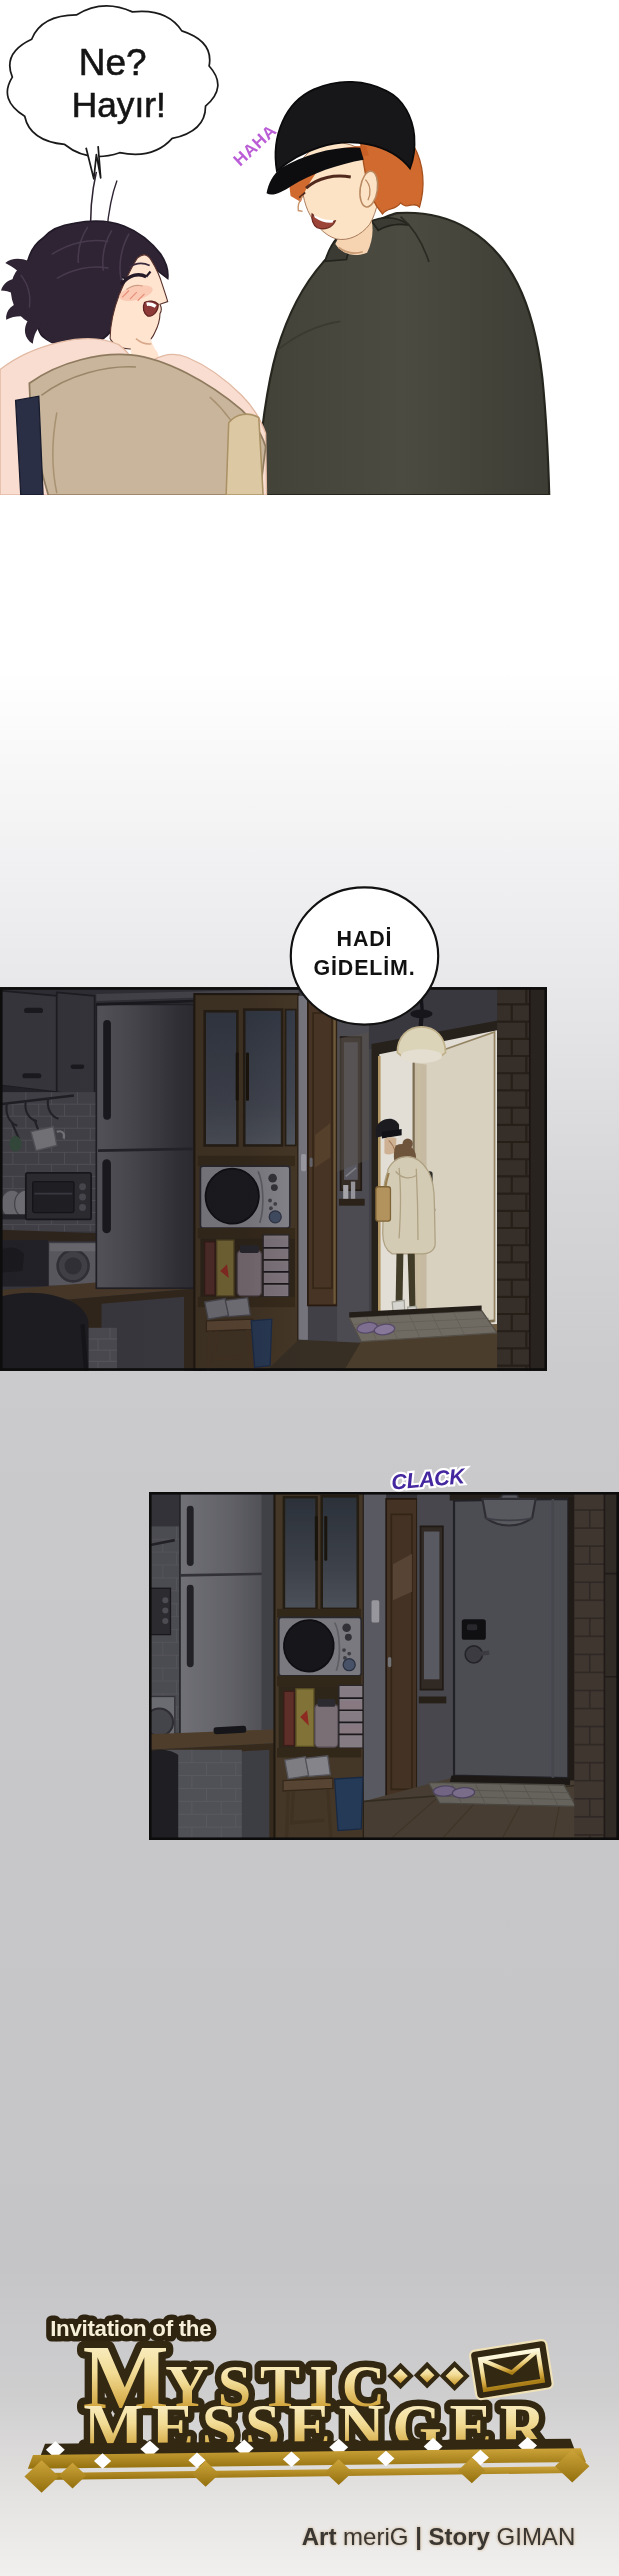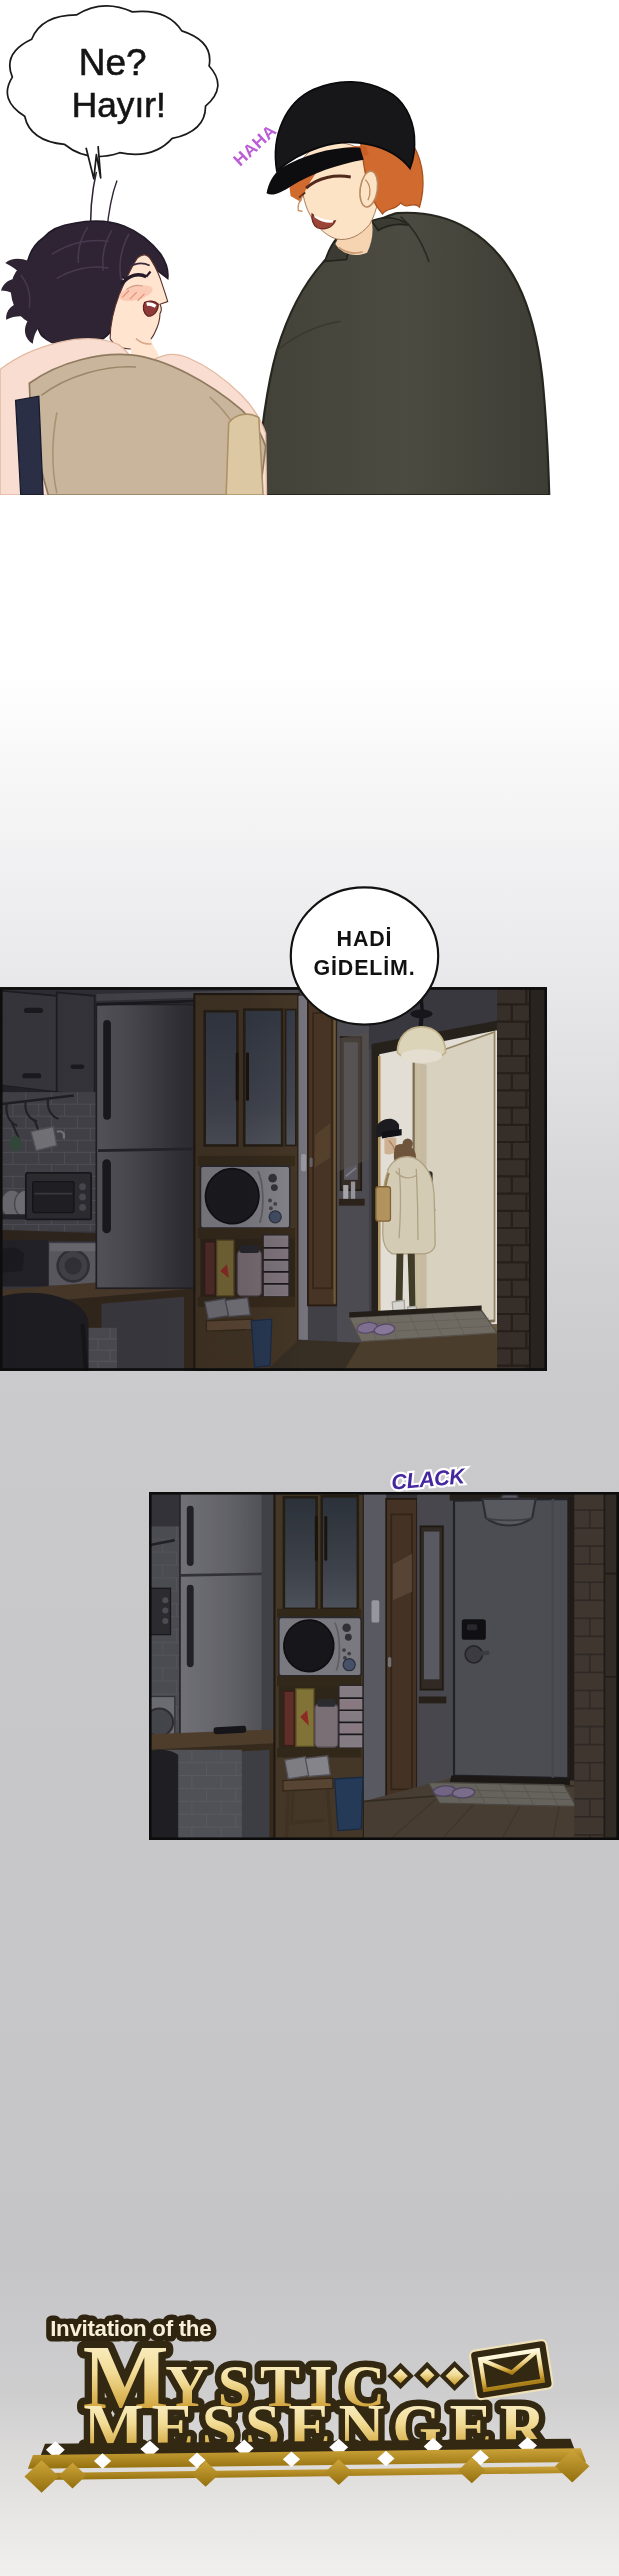--- a/index.html
+++ b/index.html
@@ -753,15 +753,16 @@
    <path d="M84,214 L100,229 L84,244 L68,229 Z"></path>
    <path d="M239,212 L255,227 L239,242 L223,227 Z"></path>
    <path d="M394,210 L410,225 L394,240 L378,225 Z"></path>
    <path d="M549,208 L565,223 L549,238 L533,223 Z"></path>
    <path d="M48,211 L68,230 L48,249 L28,230 Z"></path>
    <path d="M666,199 L686,218 L666,237 L646,218 Z"></path>
   </g>
  </g>
 </svg>
 
+<div style="position:absolute;left:258px;top:2523px;width:361px;text-align:center;font-family:'Liberation Sans',sans-serif;font-size:24px;color:#3a3632;text-shadow:0 0 1.7px #d8c9b4,0 0 2.6px #d8c9b4,0 0 3.4px #d8c9b4;"><b>Art</b> meriG <b>|</b> <b>Story</b> GIMAN</div>
 
 </div>
 
 
 </body></html>

